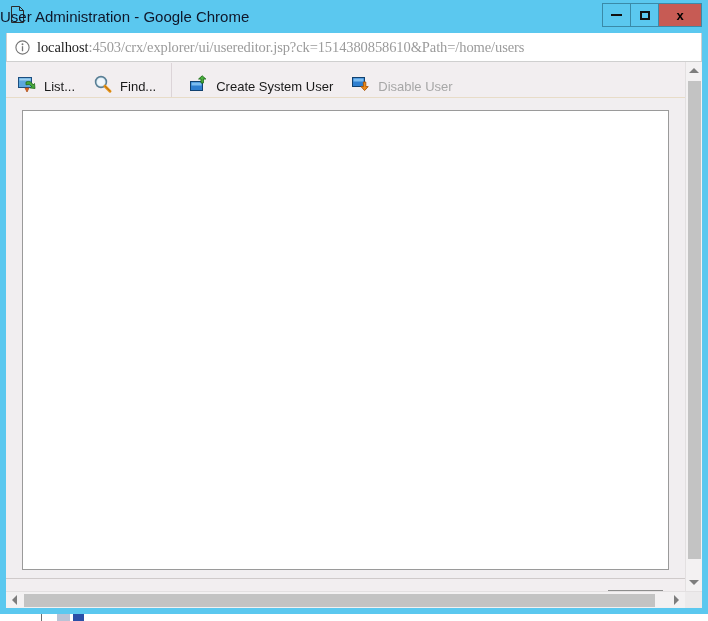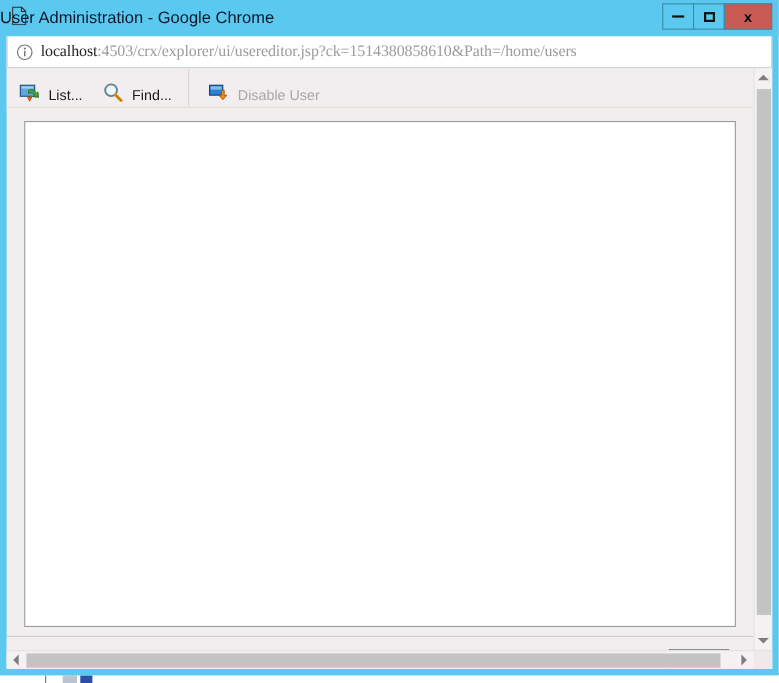--- a/index.html
+++ b/index.html
@@ -401,20 +401,30 @@
               <path d="M12 12.2 L17 17.2" stroke="#e8961c" stroke-width="3" stroke-linecap="round"></path>
               <path d="M12 12.2 L17 17.2" stroke="#b06c0d" stroke-width="1" stroke-linecap="round"></path>
             </svg>
           </span>
           <span class="lbl">Find...</span>
         </div>
 
         <div class="tbsep"></div>
 
 
+        <div class="tbtn">
+          <span class="ico">
+            <svg class="ico" viewBox="0 0 20 20">
+              <rect x="1.5" y="7.5" width="12" height="9" fill="#2f7fd0" stroke="#11416f" stroke-width="1"></rect>
+              <rect x="2.5" y="8.5" width="10" height="3" fill="#7dbdf0"></rect>
+              <path d="M13 7 L13 3 L10.6 3 L14.2 -0.2 L17.8 3 L15.4 3 L15.4 7 Z" transform="translate(-1,2)" fill="#4cb13f" stroke="#1d6d17" stroke-width="0.9"></path>
+            </svg>
+          </span>
+          <span class="lbl">Create System User</span>
+        </div>
 
 
         <div class="tbtn disabled">
           <span class="ico">
             <svg class="ico" viewBox="0 0 20 20">
               <rect x="1.5" y="3.5" width="12" height="9" fill="#2f7fd0" stroke="#11416f" stroke-width="1"></rect>
               <rect x="2.5" y="4.5" width="10" height="3" fill="#7dbdf0"></rect>
               <path d="M12.4 8 L12.4 12.6 L10 12.6 L13.6 16.6 L17.2 12.6 L14.8 12.6 L14.8 8 Z" fill="#ef8a17" stroke="#a7560a" stroke-width="0.9"></path>
             </svg>
           </span>

